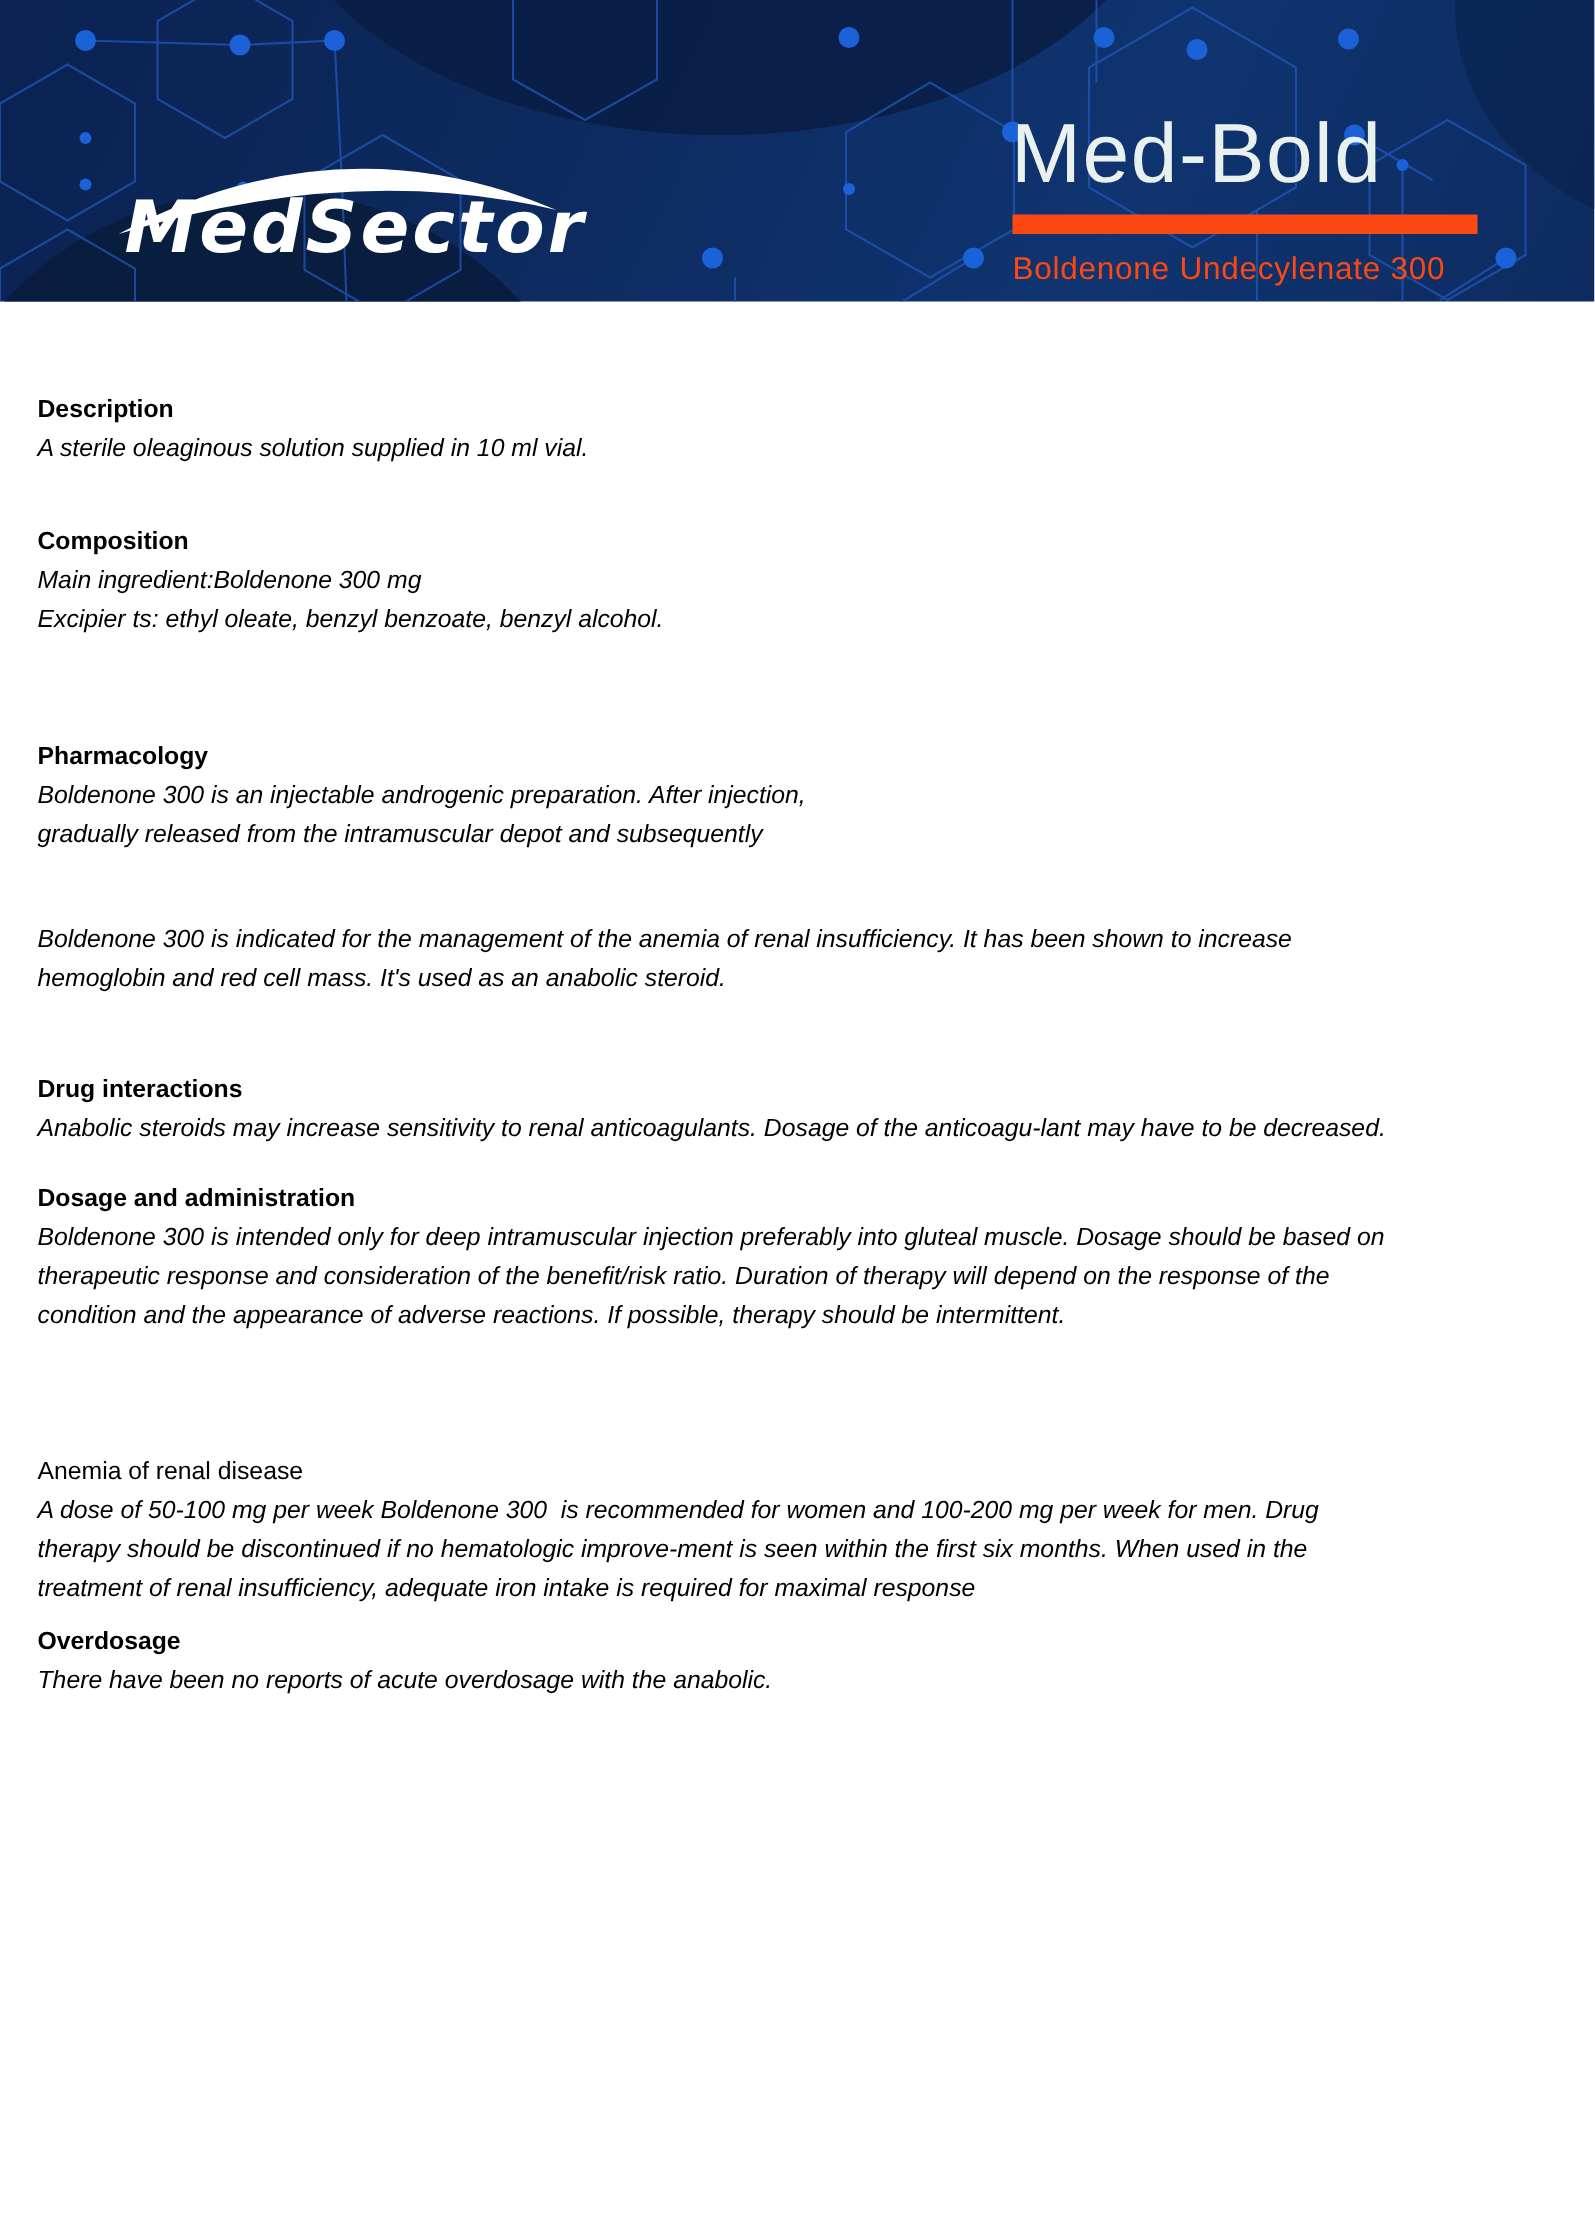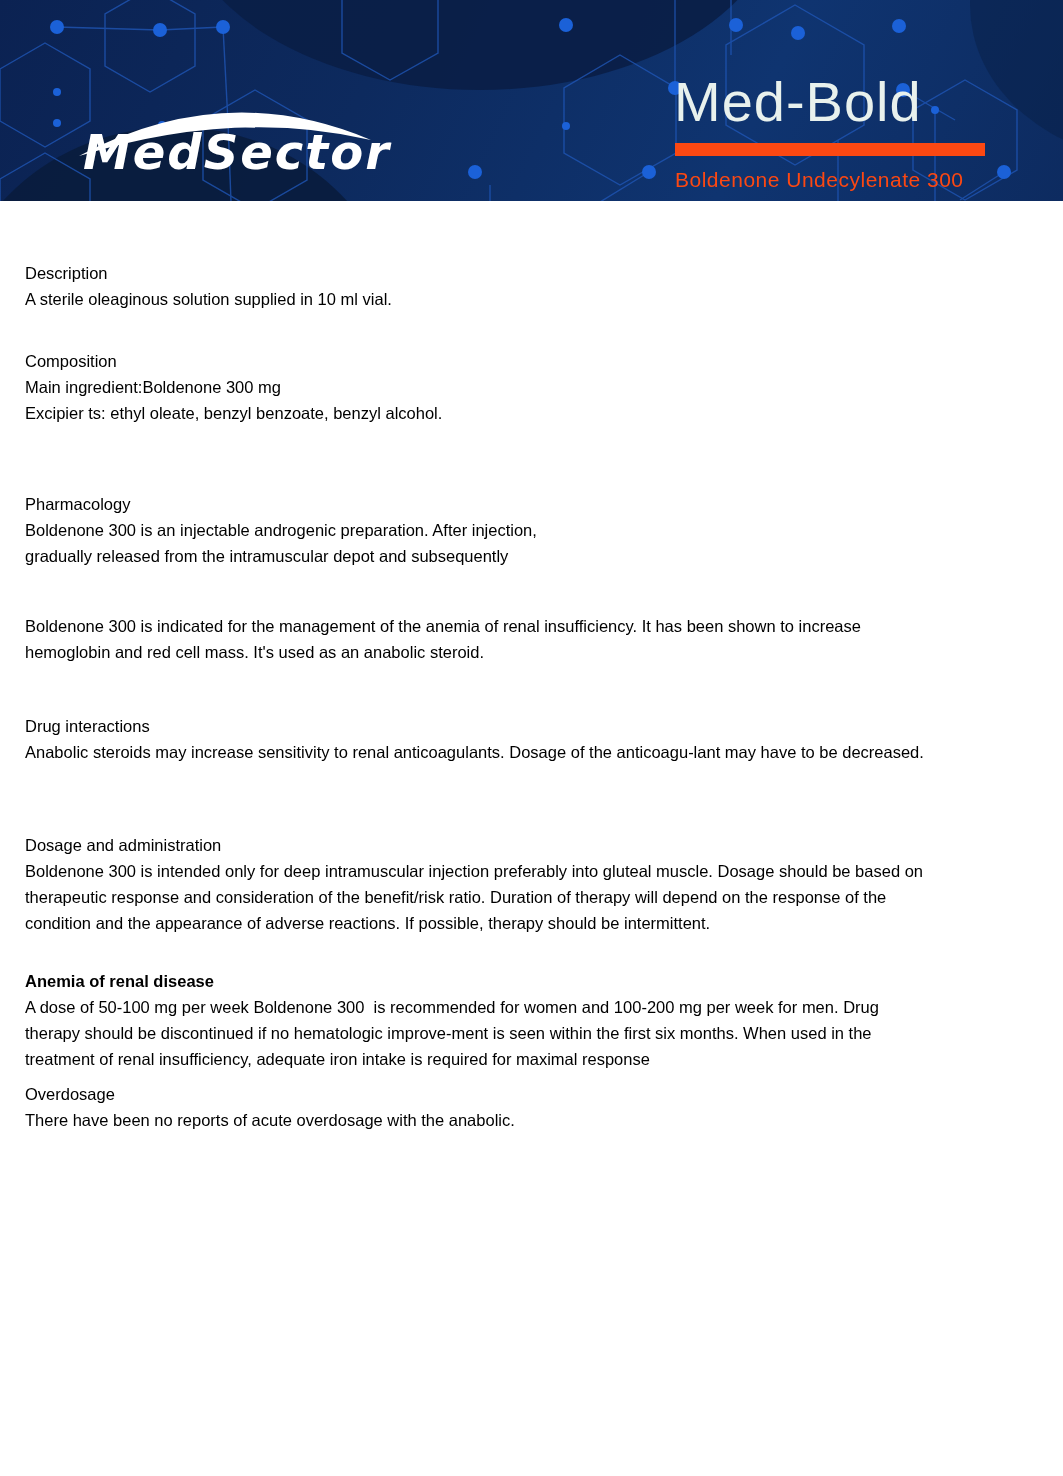--- a/index.html
+++ b/index.html
@@ -26,23 +26,23 @@
   }
   .accent-bar{position:absolute;left:675px;top:143px;width:310px;height:13px;background:#fc4812;}
   .product-subtitle{
     position:absolute;left:675px;top:168px;
     font-weight:normal;font-size:21px;line-height:24px;letter-spacing:.5px;
     color:#fc4812;white-space:pre;
   }
   .corner-notch{position:absolute;left:1013px;top:218px;width:50px;height:10px;background:#081c3e;}
   
   .sec{position:absolute;left:25px;width:1030px;font-size:16.5px;line-height:26px;}
-  .sec-h{font-weight:normal;white-space:pre;margin:0;}
-  .sec-h.plain{font-weight:bold;}
-  .sec-b{white-space:pre;margin:0;}
+  .sec-h{font-weight:bold;white-space:pre;margin:0;}
+  .sec-h.plain{font-weight:normal;}
+  .sec-b{white-space:pre;margin:0;font-style:italic;}
   .para2{margin-top:13px;}
 </style>
 </head>
 <body>
 
 <div class="hero">
   <svg class="decor" viewBox="0 0 1063 228" preserveAspectRatio="none">
 
     <ellipse cx="480" cy="-95" rx="300" ry="185" fill="#0a1e46" opacity="0.92"></ellipse>
     <ellipse cx="1155" cy="5" rx="185" ry="155" fill="#0a2048" opacity="0.55"></ellipse>
@@ -126,21 +126,21 @@
   <section class="sec" style="top:613px">
     <div class="sec-b">Boldenone 300 is indicated for the management of the anemia of renal insufficiency. It has been shown to increase
 hemoglobin and red cell mass. It's used as an anabolic steroid.</div>
   </section>
 
   <section class="sec" style="top:713px">
     <div class="sec-h">Drug interactions</div>
     <div class="sec-b">Anabolic steroids may increase sensitivity to renal anticoagulants. Dosage of the anticoagu-lant may have to be decreased.</div>
   </section>
 
-  <section class="sec" style="top:832px">
+  <section class="sec" style="top:786px">
     <div class="sec-h">Dosage and administration</div>
     <div class="sec-b">Boldenone 300 is intended only for deep intramuscular injection preferably into gluteal muscle. Dosage should be based on
 therapeutic response and consideration of the benefit/risk ratio. Duration of therapy will depend on the response of the
 condition and the appearance of adverse reactions. If possible, therapy should be intermittent.</div>
   </section>
 
   <section class="sec" style="top:968px">
     <div class="sec-h plain">Anemia of renal disease</div>
     <div class="sec-b">A dose of 50-100 mg per week Boldenone 300  is recommended for women and 100-200 mg per week for men. Drug
 therapy should be discontinued if no hematologic improve-ment is seen within the first six months. When used in the

